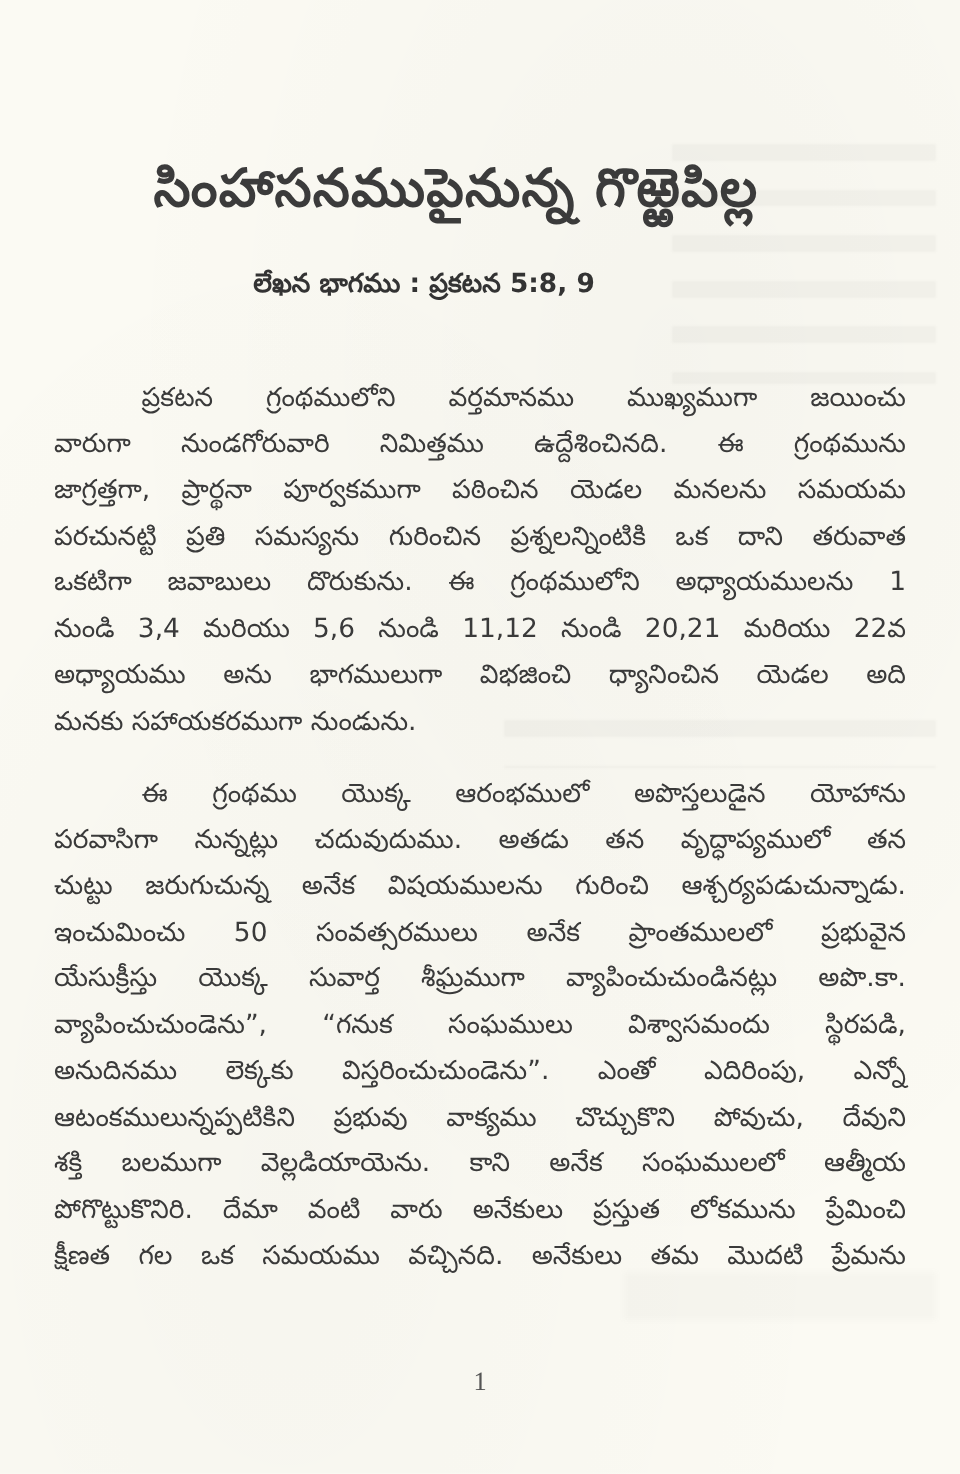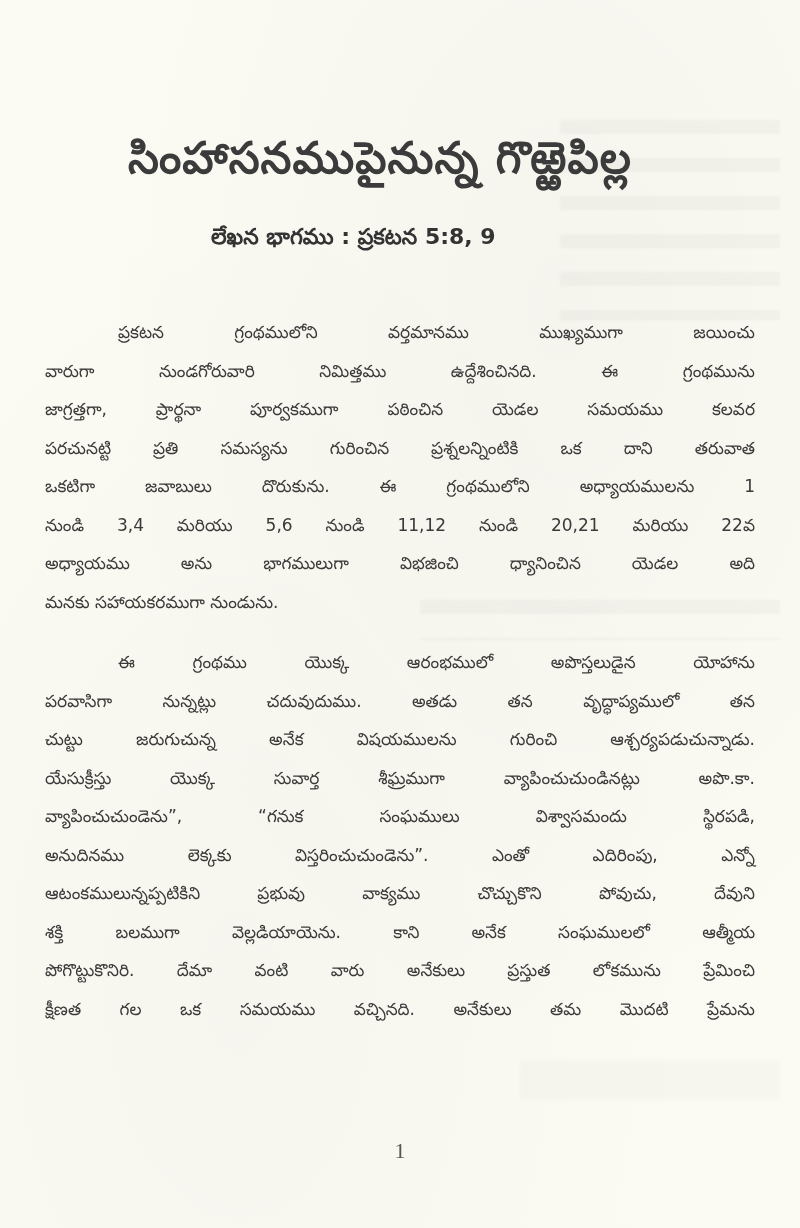--- a/index.html
+++ b/index.html
@@ -67,21 +67,21 @@
     line-height: 30px;
     color: #333;
     white-space: nowrap;
     text-align: center;
   }
   .body-text {
     position: absolute;
     left: 45px;
     width: 710px;
     font-family: "DejaVu Sans", sans-serif;
-    font-size: 17px;
+    font-size: 22px;
     color: #3a3a3a;
   }
   .line {
     height: 38.5px;
     line-height: 38.5px;
     white-space: nowrap;
     text-align: justify;
     text-align-last: justify;
   }
   .line.last {
@@ -110,32 +110,33 @@
   <div class="bleed"></div>
   <div class="bleed2"></div>
   <div class="bleed3"></div>
 
   <h1 class="title" style="margin:0;">సింహాసనముపైనున్న గొఱ్ఱెపిల్ల</h1>
   <div class="subtitle">లేఖన భాగము : ప్రకటన 5:8, 9</div>
 
   <div class="body-text para1">
     <div class="line indent">ప్రకటన గ్రంథములోని వర్తమానము ముఖ్యముగా జయించు</div>
     <div class="line">వారుగా నుండగోరువారి నిమిత్తము ఉద్దేశించినది. ఈ గ్రంథమును</div>
-    <div class="line">జాగ్రత్తగా, ప్రార్థనా పూర్వకముగా పఠించిన యెడల సమయము కలవర</div>
+    <div class="line">జాగ్రత్తగా, ప్రార్థనా పూర్వకముగా పఠించిన యెడల మనలను సమయమ</div>
     <div class="line">పరచునట్టి ప్రతి సమస్యను గురించిన ప్రశ్నలన్నింటికి ఒక దాని తరువాత</div>
     <div class="line">ఒకటిగా జవాబులు దొరుకును. ఈ గ్రంథములోని అధ్యాయములను 1</div>
     <div class="line">నుండి 3,4 మరియు 5,6 నుండి 11,12 నుండి 20,21 మరియు 22వ</div>
     <div class="line">అధ్యాయము అను భాగములుగా విభజించి ధ్యానించిన యెడల అది</div>
     <div class="line last">మనకు సహాయకరముగా నుండును.</div>
   </div>
 
   <div class="body-text para2">
     <div class="line indent">ఈ గ్రంథము యొక్క ఆరంభములో అపొస్తలుడైన యోహాను</div>
     <div class="line">పరవాసిగా నున్నట్లు చదువుదుము. అతడు తన వృద్ధాప్యములో తన</div>
     <div class="line">చుట్టు జరుగుచున్న అనేక విషయములను గురించి ఆశ్చర్యపడుచున్నాడు.</div>
+    <div class="line">ఇంచుమించు 50 సంవత్సరములు అనేక ప్రాంతములలో ప్రభువైన</div>
     <div class="line">యేసుక్రీస్తు యొక్క సువార్త శీఘ్రముగా వ్యాపించుచుండినట్లు అపొ.కా.</div>
     <div class="line">వ్యాపించుచుండెను”, “గనుక సంఘములు విశ్వాసమందు స్థిరపడి,</div>
     <div class="line">అనుదినము లెక్కకు విస్తరించుచుండెను”. ఎంతో ఎదిరింపు, ఎన్నో</div>
     <div class="line">ఆటంకములున్నప్పటికిని ప్రభువు వాక్యము చొచ్చుకొని పోవుచు, దేవుని</div>
     <div class="line">శక్తి బలముగా వెల్లడియాయెను. కాని అనేక సంఘములలో ఆత్మీయ</div>
     <div class="line">పోగొట్టుకొనిరి. దేమా వంటి వారు అనేకులు ప్రస్తుత లోకమును ప్రేమించి</div>
     <div class="line">క్షీణత గల ఒక సమయము వచ్చినది. అనేకులు తమ మొదటి ప్రేమను</div>
   </div>
 
   <div class="page-number">1</div>

